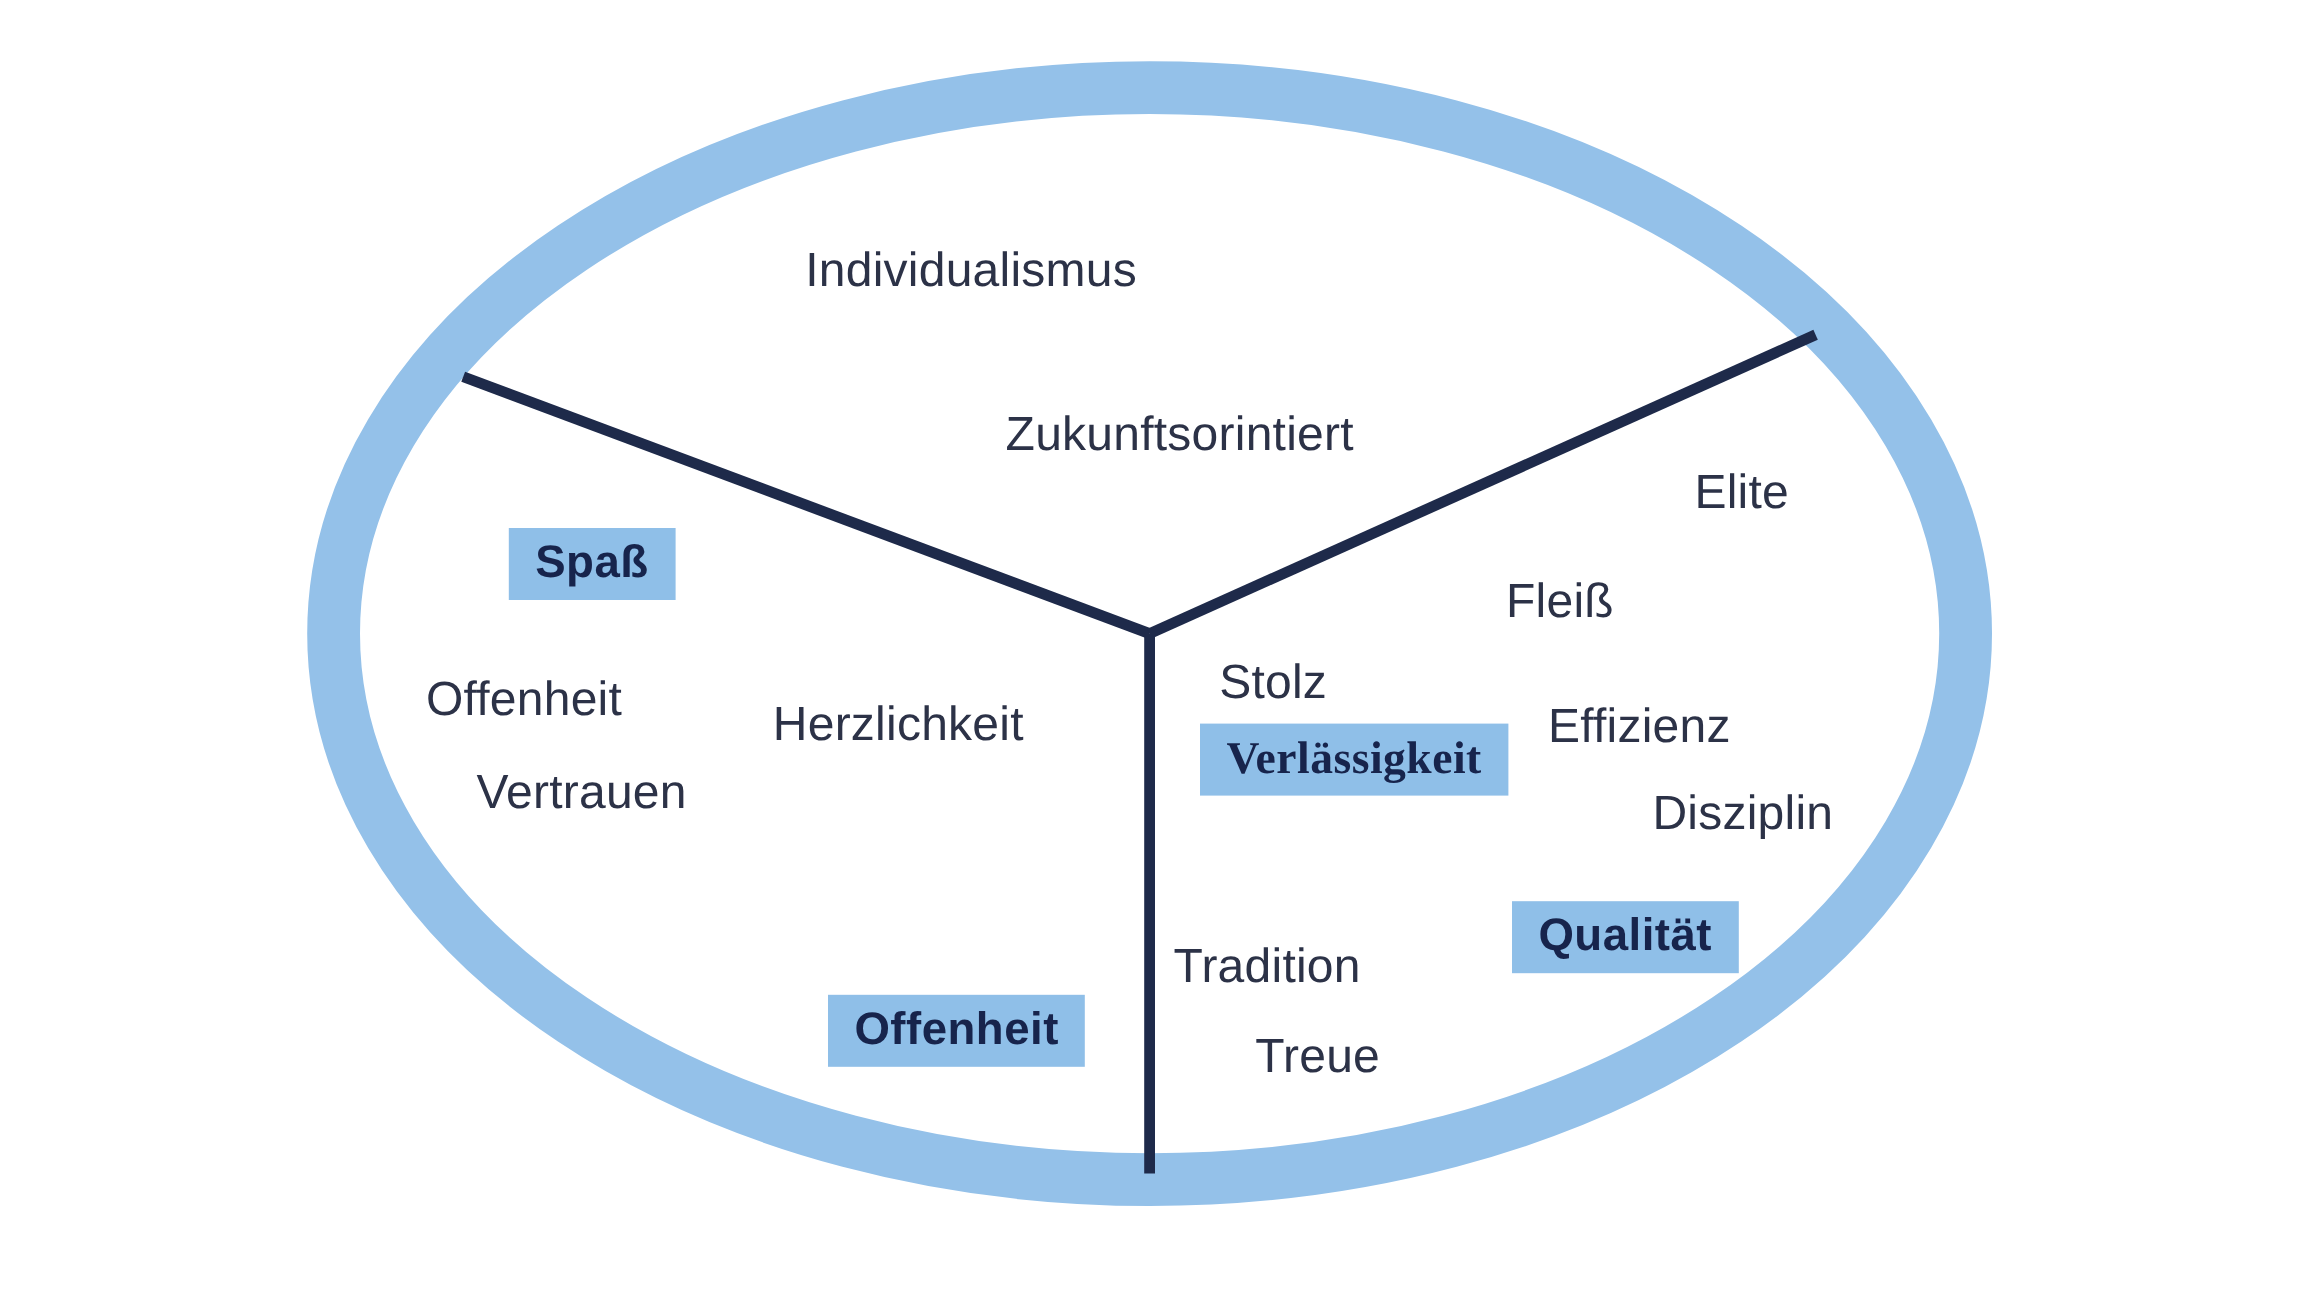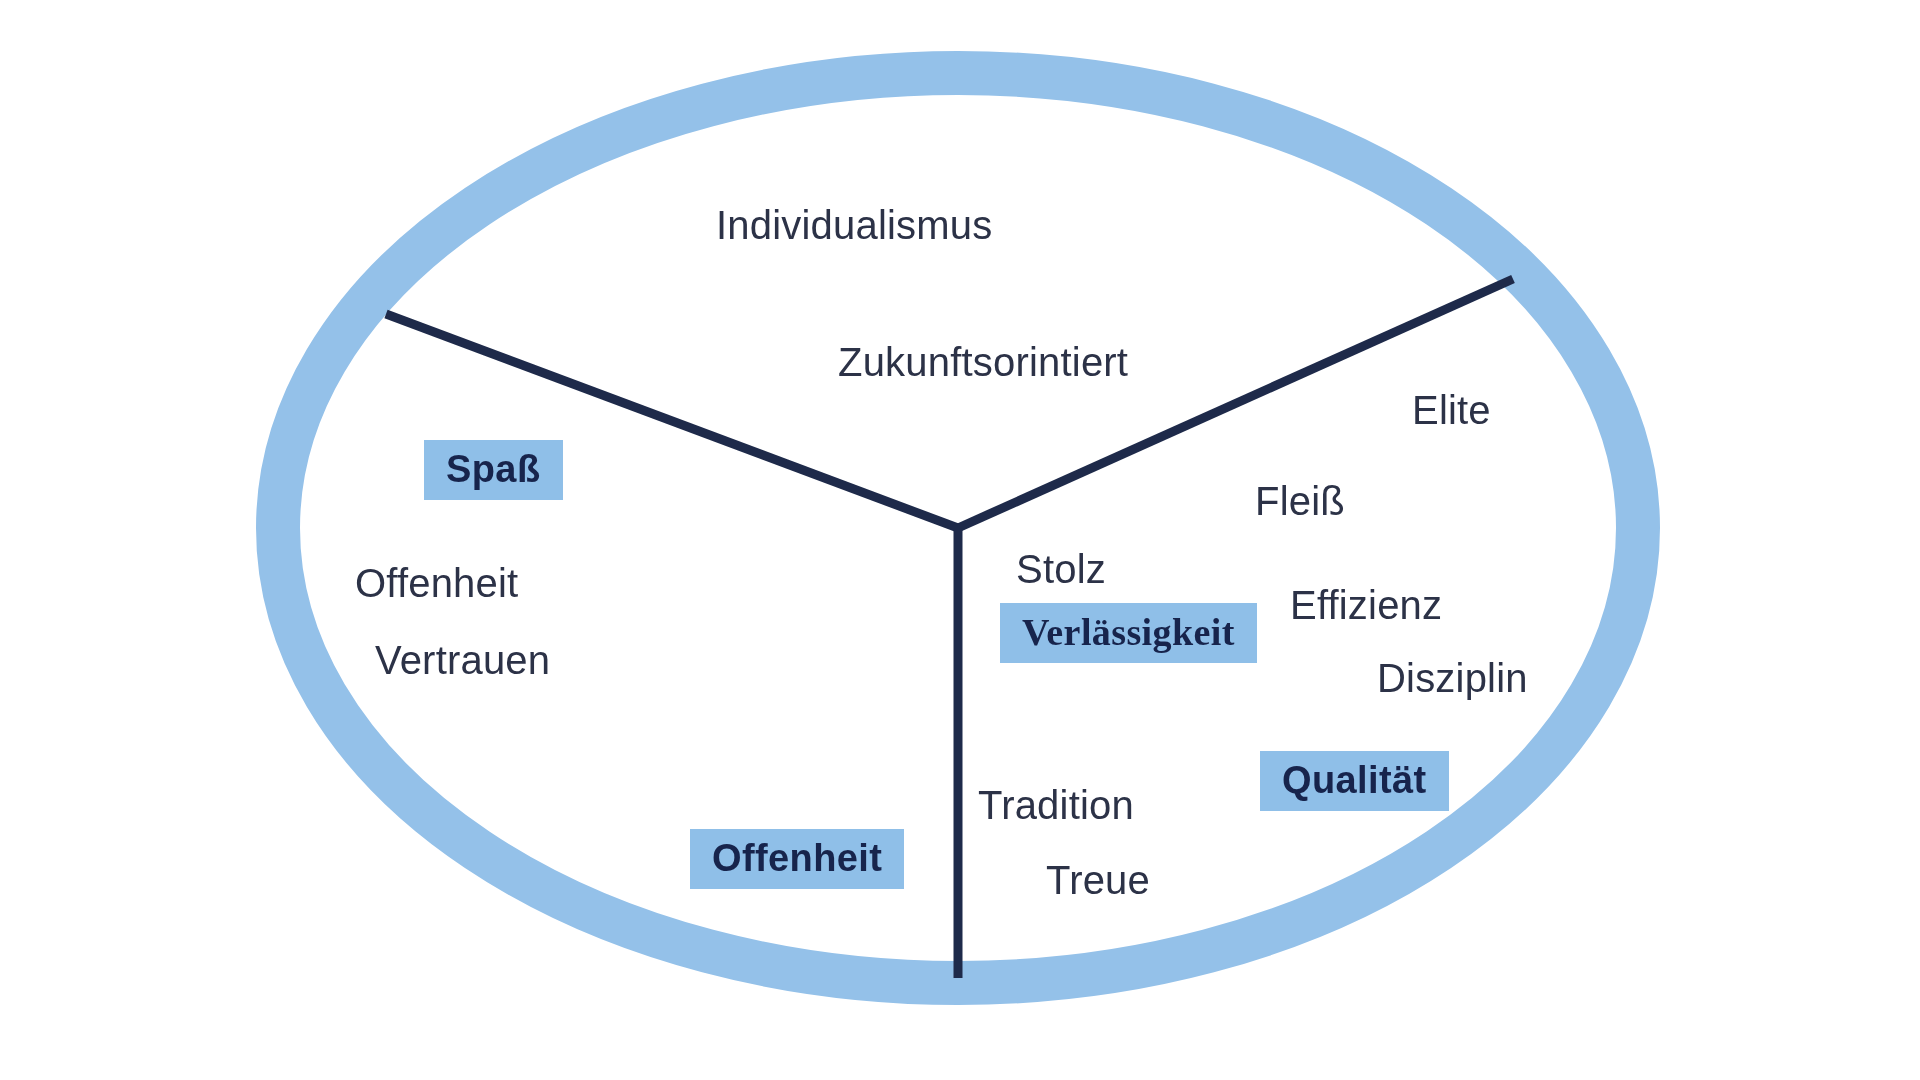--- a/index.html
+++ b/index.html
@@ -74,25 +74,26 @@
   <svg id="diagram-svg" viewBox="0 0 1920 1080">
     <ellipse cx="958" cy="528" rx="680" ry="455" fill="none" stroke="#94c1e9" stroke-width="44"></ellipse>
     <g stroke="#1e2a4a" stroke-width="9" stroke-linecap="butt">
       <line x1="958" y1="528" x2="386" y2="314"></line>
       <line x1="958" y1="528" x2="1513" y2="279"></line>
       <line x1="958" y1="528" x2="958" y2="978"></line>
     </g>
   </svg>
 
   <div class="label-layer" id="label-layer">
-      <div class="term plain" style="left: 671px; top: 205px; margin-left: 45px;">Individualismus</div>
+      <div class="term plain" style="left: 671px; top: 205px;">Individualismus</div>
       <div class="term plain" style="left: 838px; top: 342px;">Zukunftsorintiert</div>
       <div class="term highlight" style="left: 424px; top: 440px;">Spaß</div>
       <div class="term plain" style="left: 355px; top: 563px;">Offenheit</div>
-      <div class="term plain" style="left: 375px; top: 640px;">Vertrauen</div>
+      <div class="term plain" style="left: 397px; top: 640px;">Vertrauen</div>
+      <div class="term plain" style="left: 644px; top: 584px;">Herzlichkeit</div>
       <div class="term highlight" style="left: 690px; top: 829px;">Offenheit</div>
       <div class="term plain" style="left: 1412px; top: 390px;">Elite</div>
       <div class="term plain" style="left: 1255px; top: 481px;">Fleiß</div>
       <div class="term plain" style="left: 1016px; top: 549px;">Stolz</div>
       <div class="term plain" style="left: 1290px; top: 585px;">Effizienz</div>
       <div class="term highlight" style="left: 1000px; top: 603px; font-family: Liberation Serif, serif;">Verlässigkeit</div>
       <div class="term plain" style="left: 1377px; top: 658px;">Disziplin</div>
       <div class="term plain" style="left: 978px; top: 785px;">Tradition</div>
       <div class="term highlight" style="left: 1216px; top: 751px; margin-left: 44px;">Qualität</div>
       <div class="term plain" style="left: 1046px; top: 860px;">Treue</div>

